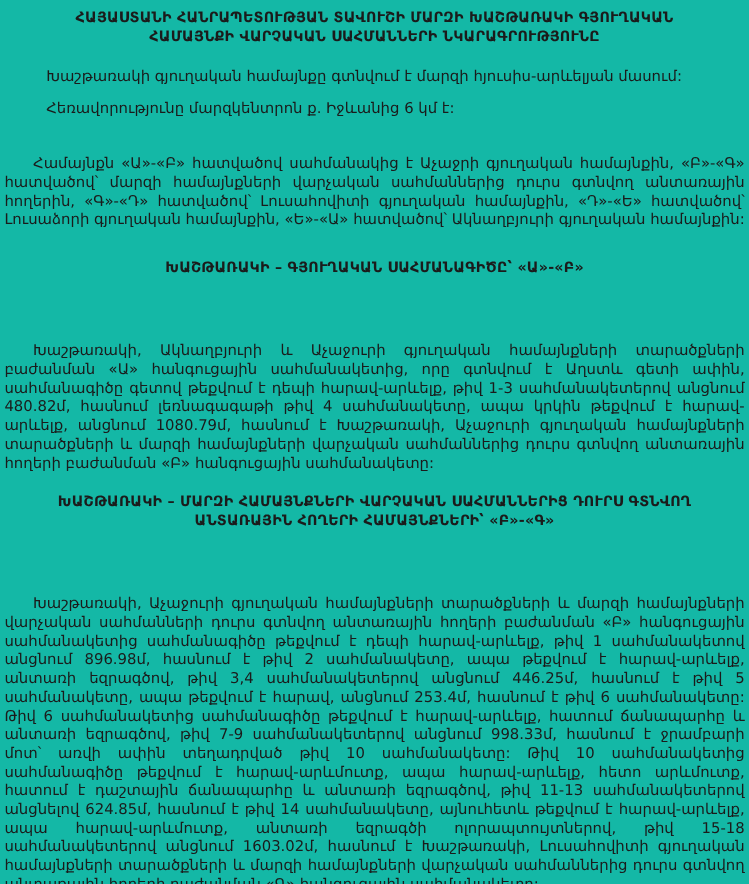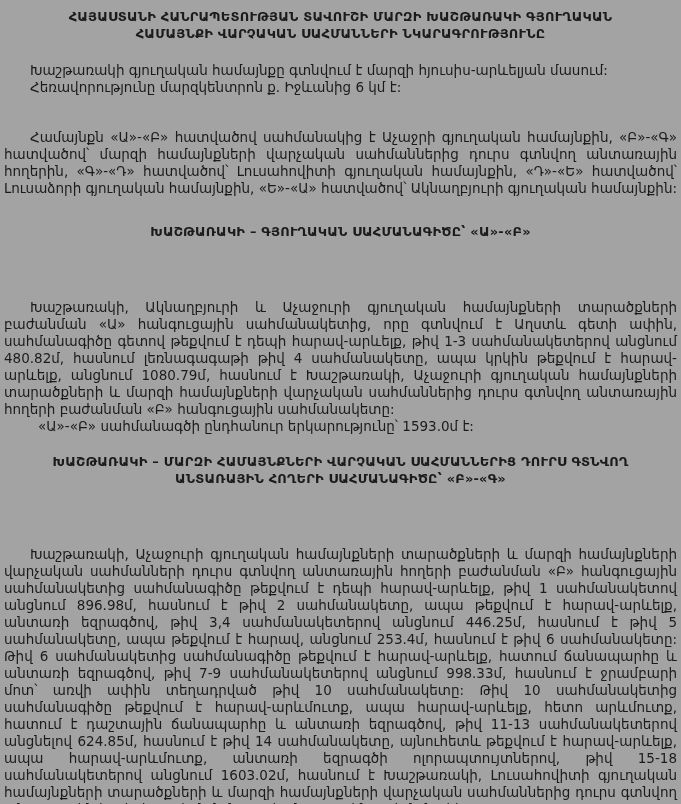--- a/index.html
+++ b/index.html
@@ -1,20 +1,20 @@
 <!DOCTYPE html>
 <html><head>
 <meta charset="utf-8">
 <style>
   html,body{margin:0;padding:0;background:#e8e8e8;}
   .page{
     position:relative;
     width:681px;height:804px;
     margin:0 auto;
-    background:#a3a3a3;
+    background:#14b8a6;
     color:#1b1b1b;
     font-family:"DejaVu Sans",sans-serif;
     overflow:hidden;
     box-sizing:border-box;
     padding:8px 4px 16px 4px;
   }
   .doc-title{
     text-align:center;
     font-weight:bold;
     font-size:13px;
@@ -25,21 +25,21 @@
   .para{
     font-size:13.5px;
     line-height:17px;
     text-align:justify;
     margin:0;
   }
   .para.indent{ text-indent:26px;margin-top:33px; }
   .intro p{
     font-size:13.5px;
     line-height:17px;
-    margin:0;
+    margin:12px;
     text-indent:26px;
     text-align:left;
   }
   .section-heading{
     text-align:center;
     font-weight:bold;
     font-size:13px;
     line-height:17px;
     margin:0 10px;
     letter-spacing:.2px;
@@ -72,27 +72,26 @@
   <p class="para indent">Համայնքն «Ա»-«Բ» հատվածով սահմանակից է Աչաջրի գյուղական համայնքին, «Բ»-«Գ» հատվածով՝ մարզի համայնքների վարչական սահմաններից դուրս գտնվող անտառային հողերին, «Գ»-«Դ» հատվածով՝ Լուսահովիտի գյուղական համայնքին, «Դ»-«Ե» հատվածով՝ Լուսաձորի գյուղական համայնքին, «Ե»-«Ա» հատվածով՝ Ակնաղբյուրի գյուղական համայնքին:</p>
 
   <div class="gap-lg"></div>
 
   <h2 class="section-heading">ԽԱՇԹԱՌԱԿԻ – ԳՅՈՒՂԱԿԱՆ ՍԱՀՄԱՆԱԳԻԾԸ՝  «Ա»-«Բ»</h2>
 
   <div class="gap-lg"></div>
 
   <p class="para indent">Խաշթառակի, Ակնաղբյուրի և Աչաջուրի գյուղական համայնքների տարածքների բաժանման «Ա» հանգուցային սահմանակետից, որը գտնվում է Աղստև գետի ափին, սահմանագիծը գետով թեքվում է դեպի հարավ-արևելք, թիվ 1-3 սահմանակետերով անցնում 480.82մ, հասնում լեռնագագաթի թիվ 4 սահմանակետը, ապա կրկին թեքվում է հարավ-արևելք, անցնում 1080.79մ, հասնում է Խաշթառակի, Աչաջուրի գյուղական համայնքների տարածքների և  մարզի համայնքների վարչական սահմաններից դուրս գտնվող անտառային հողերի բաժանման «Բ» հանգուցային սահմանակետը:</p>
 
-  <p class="length-line">«Ա»-«Բ»  սահմանագծի ընդհանուր երկարությունը՝  1593.0մ է:</p>
 
   <div class="gap-md"></div>
 
   <h2 class="section-heading">
     <span>ԽԱՇԹԱՌԱԿԻ – ՄԱՐԶԻ ՀԱՄԱՅՆՔՆԵՐԻ ՎԱՐՉԱԿԱՆ ՍԱՀՄԱՆՆԵՐԻՑ ԴՈՒՐՍ ԳՏՆՎՈՂ</span><br>
-    <span>ԱՆՏԱՌԱՅԻՆ ՀՈՂԵՐԻ  ՍԱՀՄԱՆԱԳԻԾԸ՝  «Բ»-«Գ»</span>
+    <span>ԱՆՏԱՌԱՅԻՆ ՀՈՂԵՐԻ  ՀԱՄԱՅՆՔՆԵՐԻ՝  «Բ»-«Գ»</span>
   </h2>
 
   <div class="gap-lg"></div>
 
   <p class="para indent">Խաշթառակի, Աչաջուրի գյուղական համայնքների տարածքների և  մարզի համայնքների վարչական սահմանների դուրս գտնվող անտառային հողերի բաժանման «Բ» հանգուցային սահմանակետից սահմանագիծը թեքվում է դեպի հարավ-արևելք, թիվ 1 սահմանակետով անցնում 896.98մ, հասնում է թիվ 2 սահմանակետը, ապա թեքվում է հարավ-արևելք, անտառի  եզրագծով, թիվ 3,4 սահմանակետերով անցնում 446.25մ, հասնում է թիվ 5 սահմանակետը, ապա  թեքվում է հարավ, անցնում 253.4մ, հասնում է թիվ 6 սահմանակետը: Թիվ 6 սահմանակետից սահմանագիծը թեքվում է հարավ-արևելք, հատում ճանապարհը և անտառի եզրագծով, թիվ 7-9 սահմանակետերով անցնում 998.33մ, հասնում է ջրամբարի մոտ՝ առվի ափին տեղադրված թիվ 10 սահմանակետը: Թիվ 10 սահմանակետից սահմանագիծը թեքվում է հարավ-արևմուտք, ապա հարավ-արևելք, հետո արևմուտք, հատում է դաշտային ճանապարհը և անտառի եզրագծով, թիվ 11-13 սահմանակետերով անցնելով 624.85մ, հասնում է թիվ 14 սահմանակետը, այնուհետև թեքվում է հարավ-արևելք, ապա հարավ-արևմուտք, անտառի եզրագծի ոլորապտույտներով, թիվ 15-18 սահմանակետերով անցնում 1603.02մ, հասնում է Խաշթառակի, Լուսահովիտի գյուղական համայնքների տարածքների և  մարզի համայնքների վարչական սահմաններից դուրս գտնվող անտառային հողերի բաժանման «Գ» հանգուցային սահմանակետը:</p>
 
   <div class="gap-sm"></div>
 
   <p class="length-line">«Բ»-«Գ» սահմանագծի գյուղական երկարությունը՝  4822.68մ է:</p>
 

